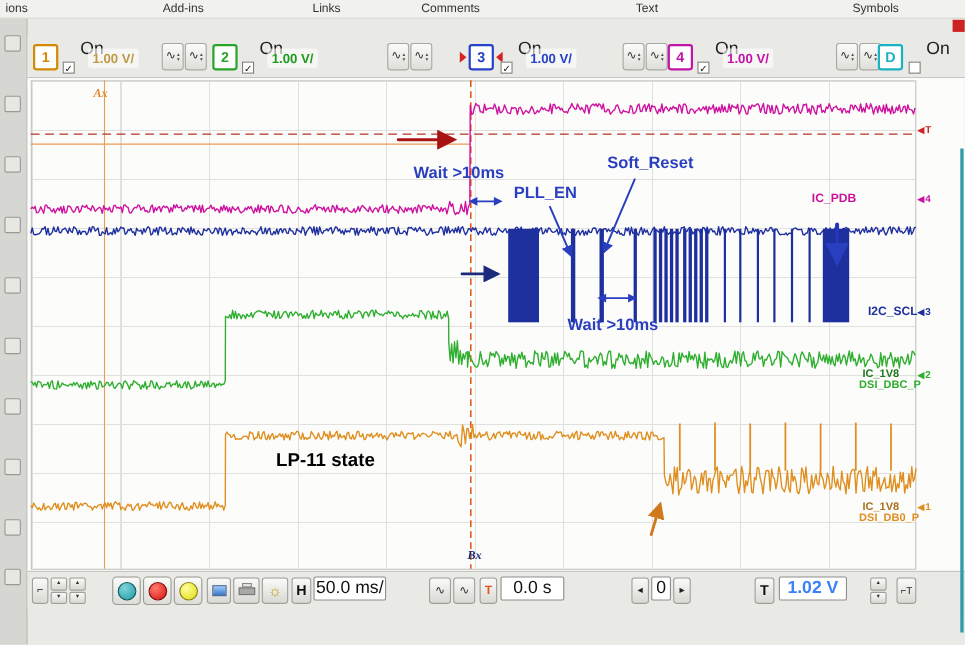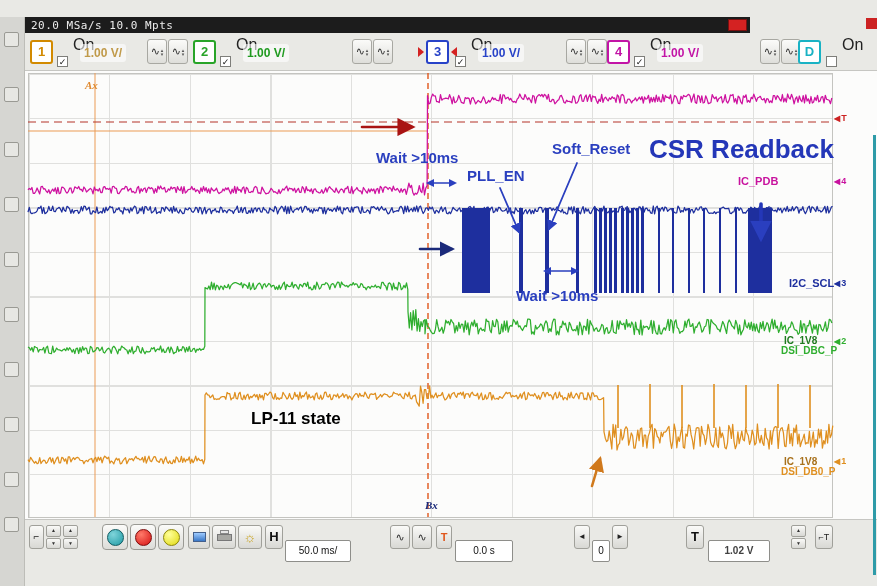--- a/index.html
+++ b/index.html
@@ -46,22 +46,22 @@
   .anno { position:absolute; font-weight:bold; white-space:nowrap; }
   .tlabel { position:absolute; font-weight:bold; font-size:10px; white-space:nowrap; }
   .edgemark { position:absolute; left:809px; font-weight:bold; font-size:9px; display:flex; align-items:center; gap:1px; }
   .em-a { font-size:8px; }
   #ax-label,#bx-label { position:absolute; font:italic bold 11px "Liberation Serif",serif; }
 
   
   #toolbar { position:absolute; left:25px; top:519px; width:852px; height:35px; background:#e9e9e5; border-top:1px solid #c6c6c2; }
   .tbtn { position:absolute; top:5px; height:24px; background:linear-gradient(#fafaf8,#d8d8d4); border:1px solid #a0a09a;
           border-radius:3px; text-align:center; font-size:11px; color:#222; line-height:22px; }
-  .whitebox { position:absolute; top:20px; height:22px; background:#fff; border:1px solid #8e8e8a; border-radius:2px;
-              font-size:10px; color:#111; text-align:center; line-height:20px; }
+  .whitebox { position:absolute; top:4px; height:22px; background:#fff; border:1px solid #8e8e8a; border-radius:2px;
+              font-size:16px; color:#111; text-align:center; line-height:20px; }
   .circ { position:absolute; top:4px; width:26px; height:26px; border:1px solid #9a9a94; border-radius:4px;
           background:linear-gradient(#fbfbf9,#dcdcd8); display:flex; align-items:center; justify-content:center; }
   .dot { width:17px; height:17px; border-radius:50%; }
   .spin { position:absolute; top:5px; width:15px; height:24px; display:flex; flex-direction:column; gap:1px; }
   .sb { flex:1; border:1px solid #a0a09a; background:linear-gradient(#fafaf8,#d8d8d4); font-size:5px; color:#333;
         text-align:center; line-height:9px; border-radius:2px; }
 
   
   #tabbar { position:absolute; left:25px; top:554px; width:852px; height:32px; background:#e9e9e5; }
   .tab { position:absolute; top:2px; height:21px; border:1px solid #a8a8a2; border-radius:3px;
@@ -71,38 +71,42 @@
 
   
   #art-red { position:absolute; left:866px; top:18px; width:11px; height:11px; background:#cc2222; }
   #art-teal { position:absolute; left:873px; top:135px; width:3px; height:440px; background:#2e9ba8; }
 </style>
 </head>
 <body>
 
 <div id="screen">
 
+  <div id="menubar">
+    <span style="left:5px">ions</span>
+    <span style="left:148px">Add-ins</span>
+    <span style="left:284px">Links</span>
+    <span style="left:383px">Comments</span>
+    <span style="left:578px">Text</span>
+    <span style="left:775px">Symbols</span>
+  </div>
 
   <div id="leftstrip">
     <div class="dockicon" style="top:15px"></div>
     <div class="dockicon" style="top:70px"></div>
     <div class="dockicon" style="top:125px"></div>
     <div class="dockicon" style="top:180px"></div>
     <div class="dockicon" style="top:235px"></div>
     <div class="dockicon" style="top:290px"></div>
     <div class="dockicon" style="top:345px"></div>
     <div class="dockicon" style="top:400px"></div>
     <div class="dockicon" style="top:455px"></div>
     <div class="dockicon" style="top:500px"></div>
   </div>
 
-  <div id="statusbar">
-    <span id="acq">20.0 MSa/s  10.0 Mpts</span>
-    <div id="rec-btn"></div>
-  </div>
 
   <div id="channelbar">
 
     <div class="chanbox" style="left:5px;border-color:#d28a00;color:#d28a00">1</div>
     <div class="ongroup" style="left:32px">
       <div class="onlabel">On</div>
       <div class="cbx">✓</div>
     </div>
     <div class="scale" style="left:55px;color:#c09a4a">1.00 V/</div>
     <div class="wavebtn" style="left:122px">
@@ -270,21 +274,20 @@
         <line x1="549" y1="271" x2="573" y2="271" stroke="#2a3fbf" stroke-width="1.6"></line>
         <path d="M543,271 l8,-4 v8 z" fill="#2a3fbf"></path>
         <path d="M579,271 l-8,-4 v8 z" fill="#2a3fbf"></path>
         <line x1="592" y1="486" x2="600" y2="459" stroke="#d0791c" stroke-width="2.6" marker-end="url(#morange)"></line>
       </g>
     </svg>
 
     <div class="anno" style="left:351px;top:78px;font-size:15px;color:#2a3fbf">Wait &gt;10ms</div>
     <div class="anno" style="left:442px;top:96px;font-size:15px;color:#2a3fbf">PLL_EN</div>
     <div class="anno" style="left:527px;top:69px;font-size:15px;color:#2a3fbf">Soft_Reset</div>
-    <div class="anno" style="left:624px;top:63px;font-size:26px;color:#2437b8">CSR Readback</div>
     <div class="anno" style="left:491px;top:216px;font-size:15px;color:#2a3fbf">Wait &gt;10ms</div>
     <div class="anno" style="left:226px;top:338px;font-size:17px;color:#000000">LP-11 state</div>
 
     <div class="tlabel" style="left:713px;top:104px;font-size:11px;color:#c8129e">IC_PDB</div>
     <div class="tlabel" style="left:764px;top:206px;font-size:11px;color:#1e2f9e">I2C_SCL</div>
     <div class="tlabel" style="left:759px;top:264px;color:#1f7a1f">IC_1V8</div>
     <div class="tlabel" style="left:756px;top:274px;color:#2fae2f">DSI_DBC_P</div>
     <div class="tlabel" style="left:759px;top:385px;color:#a8711c">IC_1V8</div>
     <div class="tlabel" style="left:756px;top:395px;color:#df8f1f">DSI_DB0_P</div>
 
@@ -350,21 +353,21 @@
     <div class="tbtn" style="left:387px;width:20px"><span class="wv">∿</span></div>
 
     <div class="tbtn" style="left:411px;width:16px;font-weight:bold;color:#e0571c">T</div>
     <div class="whitebox" style="left:430px;width:58px">0.0 s</div>
 
     <div class="tbtn" style="left:549px;width:16px;font-size:8px"><span>◄</span></div>
     <div class="whitebox" style="left:567px;width:18px">0</div>
     <div class="tbtn" style="left:587px;width:16px;font-size:8px"><span>►</span></div>
 
     <div class="tbtn" style="left:661px;width:18px;font-weight:bold;font-size:13px;color:#111">T</div>
-    <div class="whitebox" style="left:683px;width:62px;color:#404040;font-weight:bold">1.02 V</div>
+    <div class="whitebox" style="left:683px;width:62px;color:#3b82f6;font-weight:bold">1.02 V</div>
     <div class="spin" style="left:766px">
         <span class="sb">▲</span>
         <span class="sb">▼</span>
       </div>
     <div class="tbtn" style="left:790px;width:18px;font-size:9px">⌐T</div>
   </div>
 
 
   <div id="art-red"></div>
   <div id="art-teal"></div>

